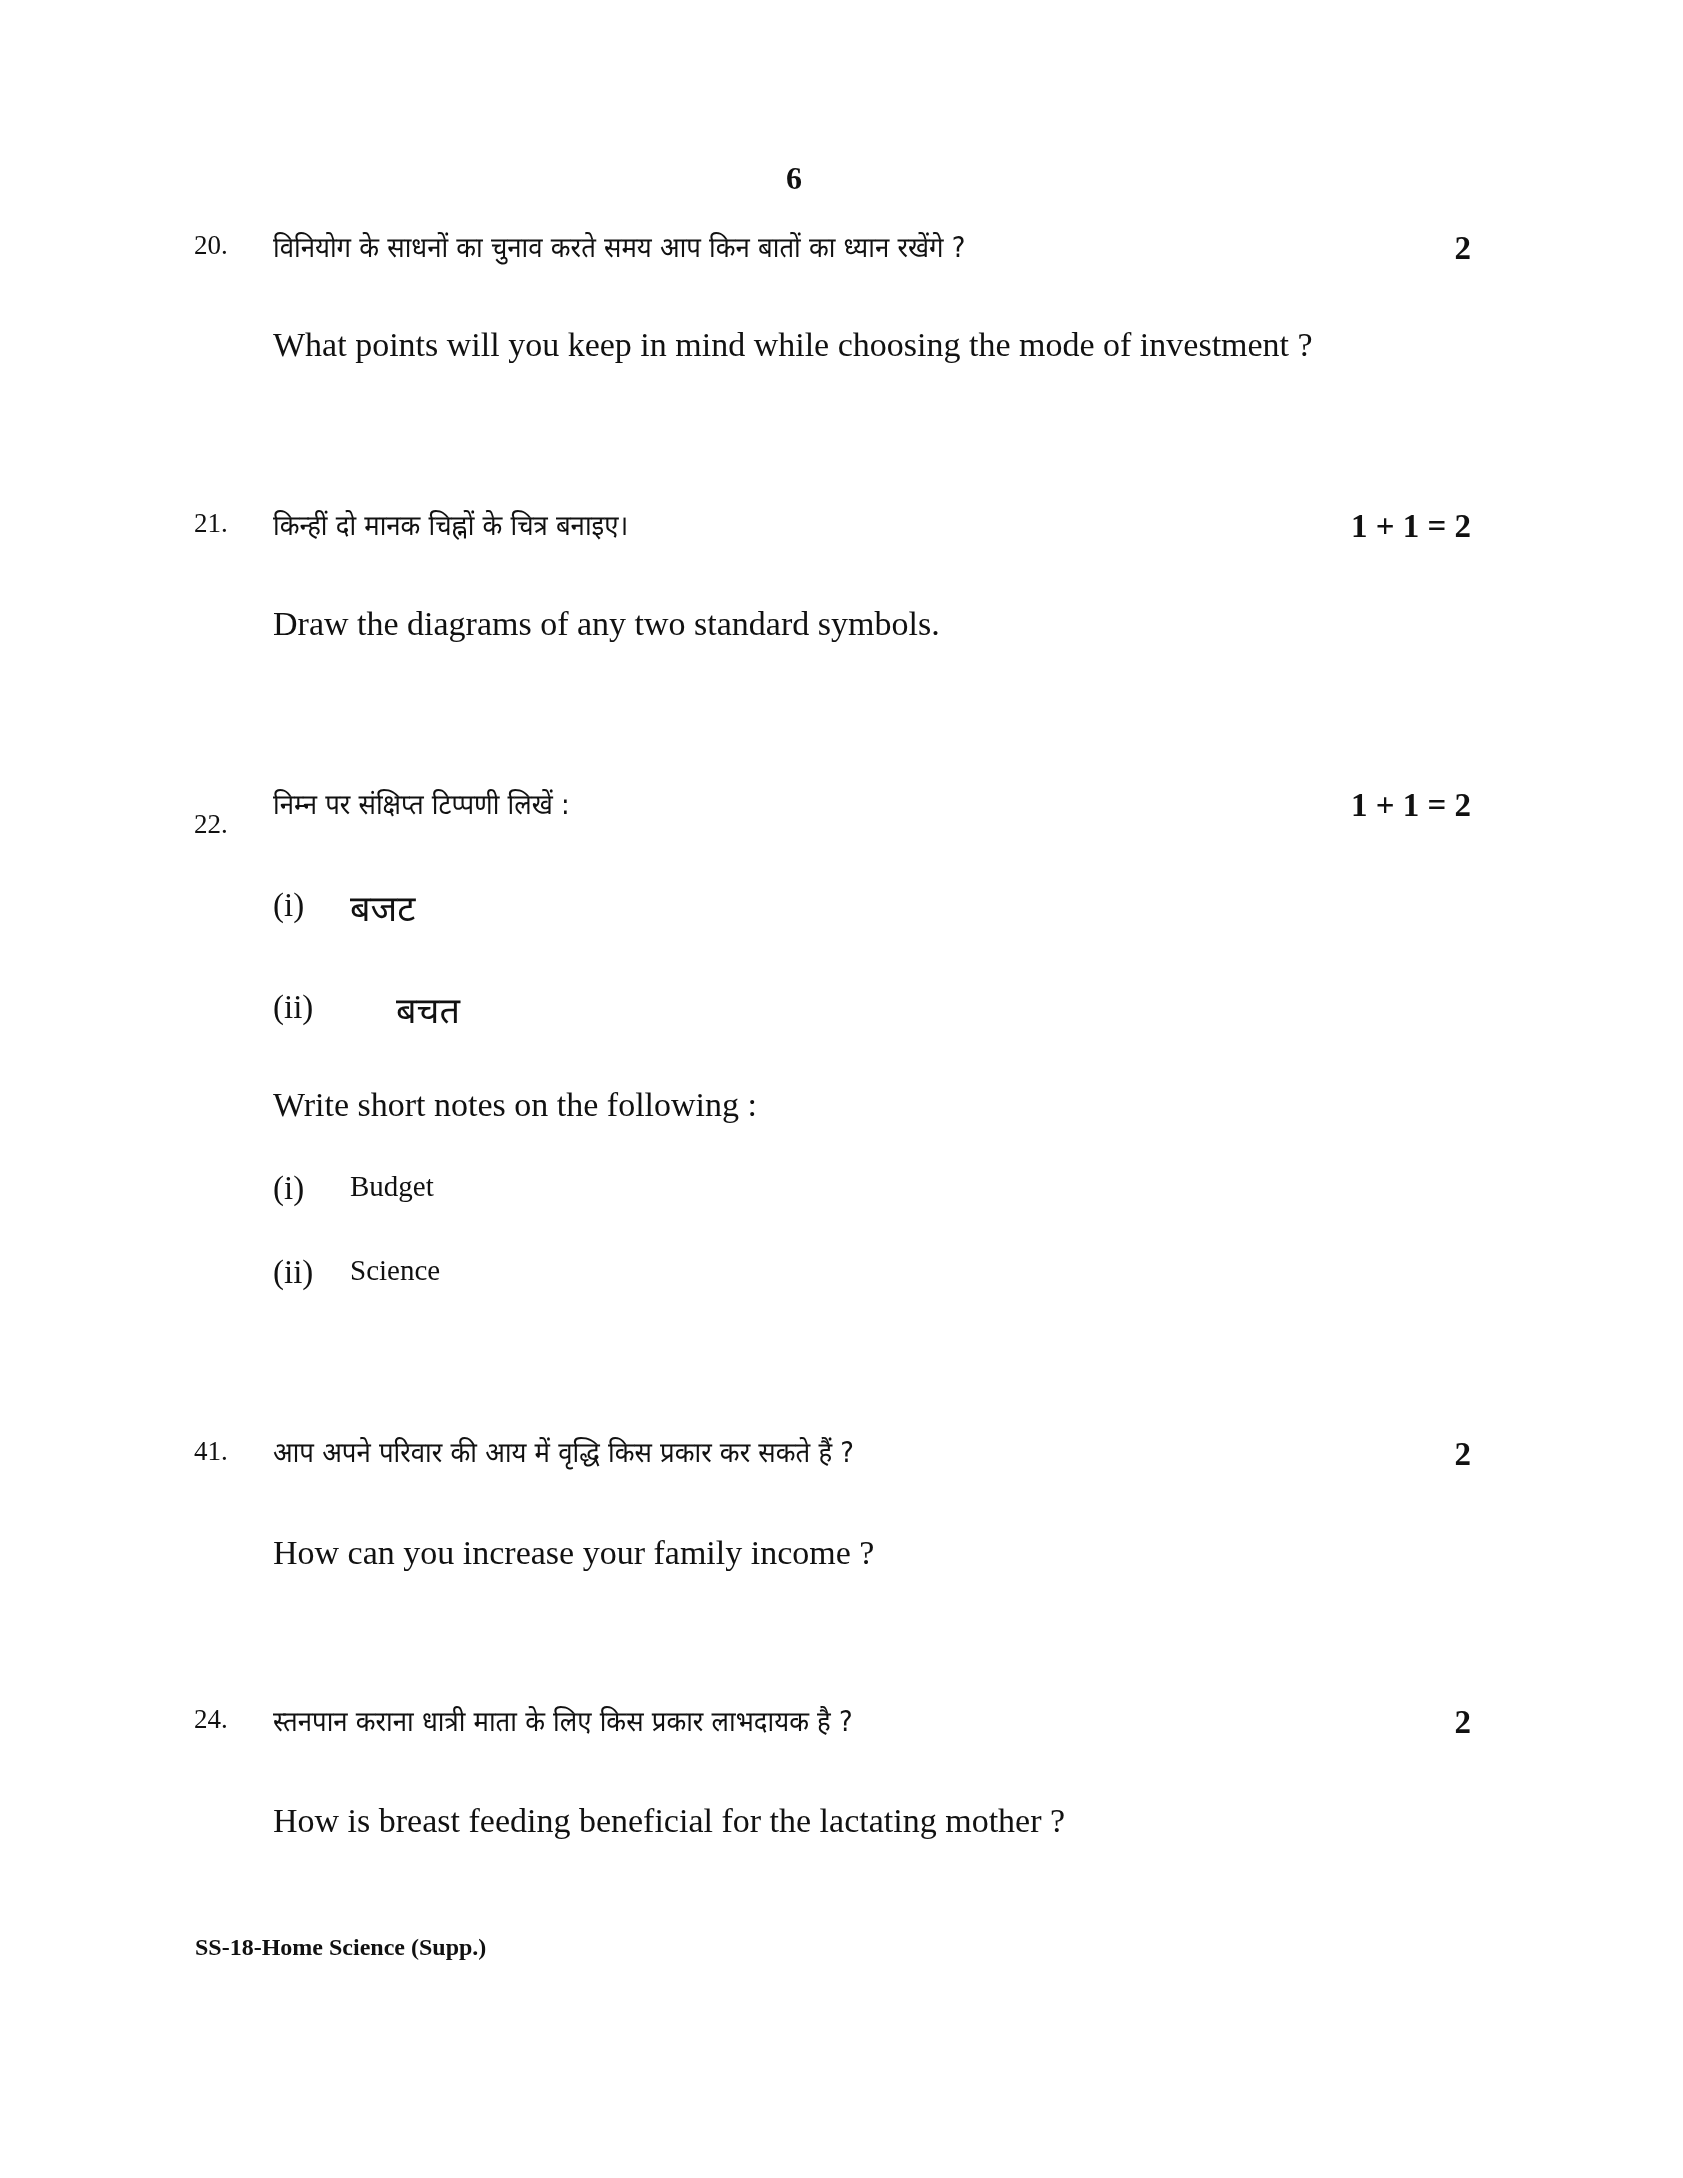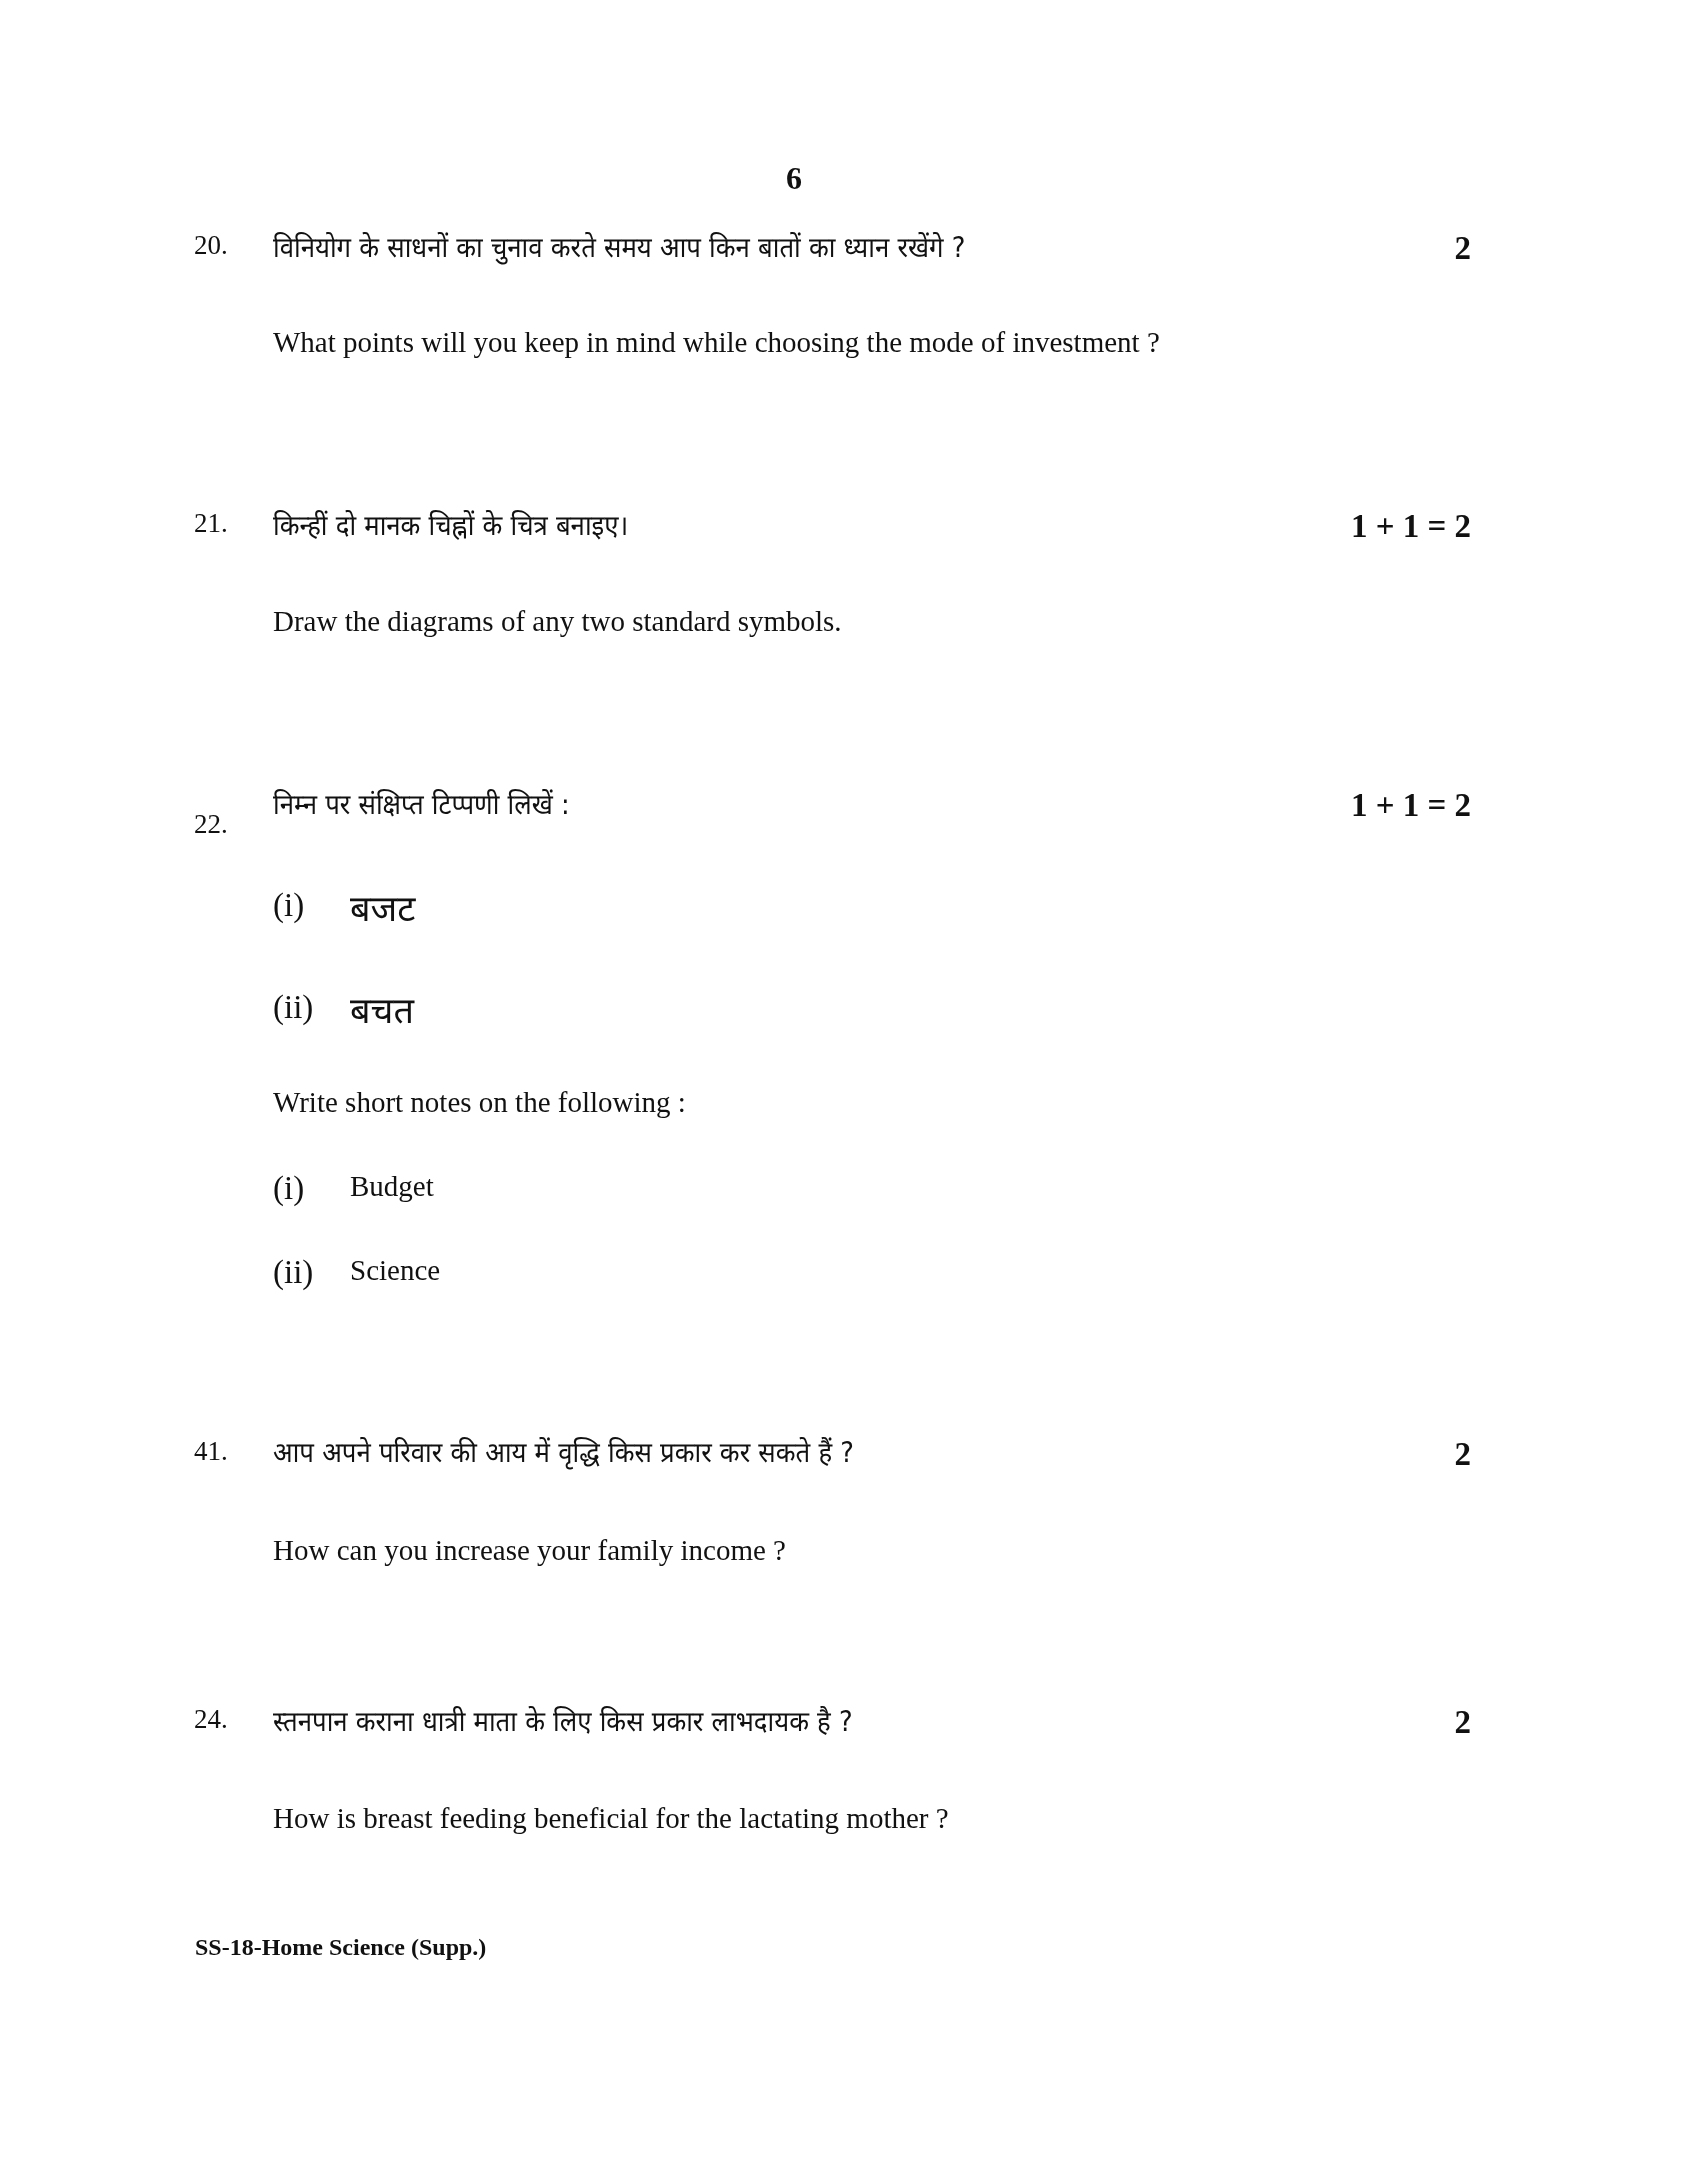--- a/index.html
+++ b/index.html
@@ -34,21 +34,21 @@
     }
     .hindi {
       left: 273px;
       font-family: "DejaVu Sans", sans-serif;
       font-size: 28px;
       transform: scaleX(0.92);
       transform-origin: left center;
     }
     .english {
       left: 273px;
-      font-size: 29px;
+      font-size: 34px;
     }
     .marks {
       right: 212px;
       font-size: 33px;
       font-weight: bold;
       text-align: right;
     }
     .sub-label {
       left: 273px;
       font-size: 33px;
@@ -90,21 +90,21 @@
 
 <div>
   <div class="abs qnum" style="top:781px;margin-top:30px;">22.</div>
   <div class="abs hindi" style="top:791px;">निम्न पर संक्षिप्त टिप्पणी लिखें :</div>
   <div class="abs marks" style="top:789px;">1 + 1 = 2</div>
 
   <div class="abs sub-label" style="top:889px;">(i)</div>
   <div class="abs sub-text-hi" style="top:891px;">बजट</div>
 
   <div class="abs sub-label" style="top:991px;">(ii)</div>
-  <div class="abs sub-text-hi" style="top:993px;">बचत</div>
+  <div class="abs sub-text-hi" style="top:993px;margin-left:46px;">बचत</div>
 
   <div class="abs english" style="top:1088px;">Write short notes on the following :</div>
 
   <div class="abs sub-label" style="top:1172px;">(i)</div>
   <div class="abs sub-text-en" style="top:1172px;">Budget</div>
 
   <div class="abs sub-label" style="top:1256px;">(ii)</div>
   <div class="abs sub-text-en" style="top:1256px;">Science</div>
 </div>
 

